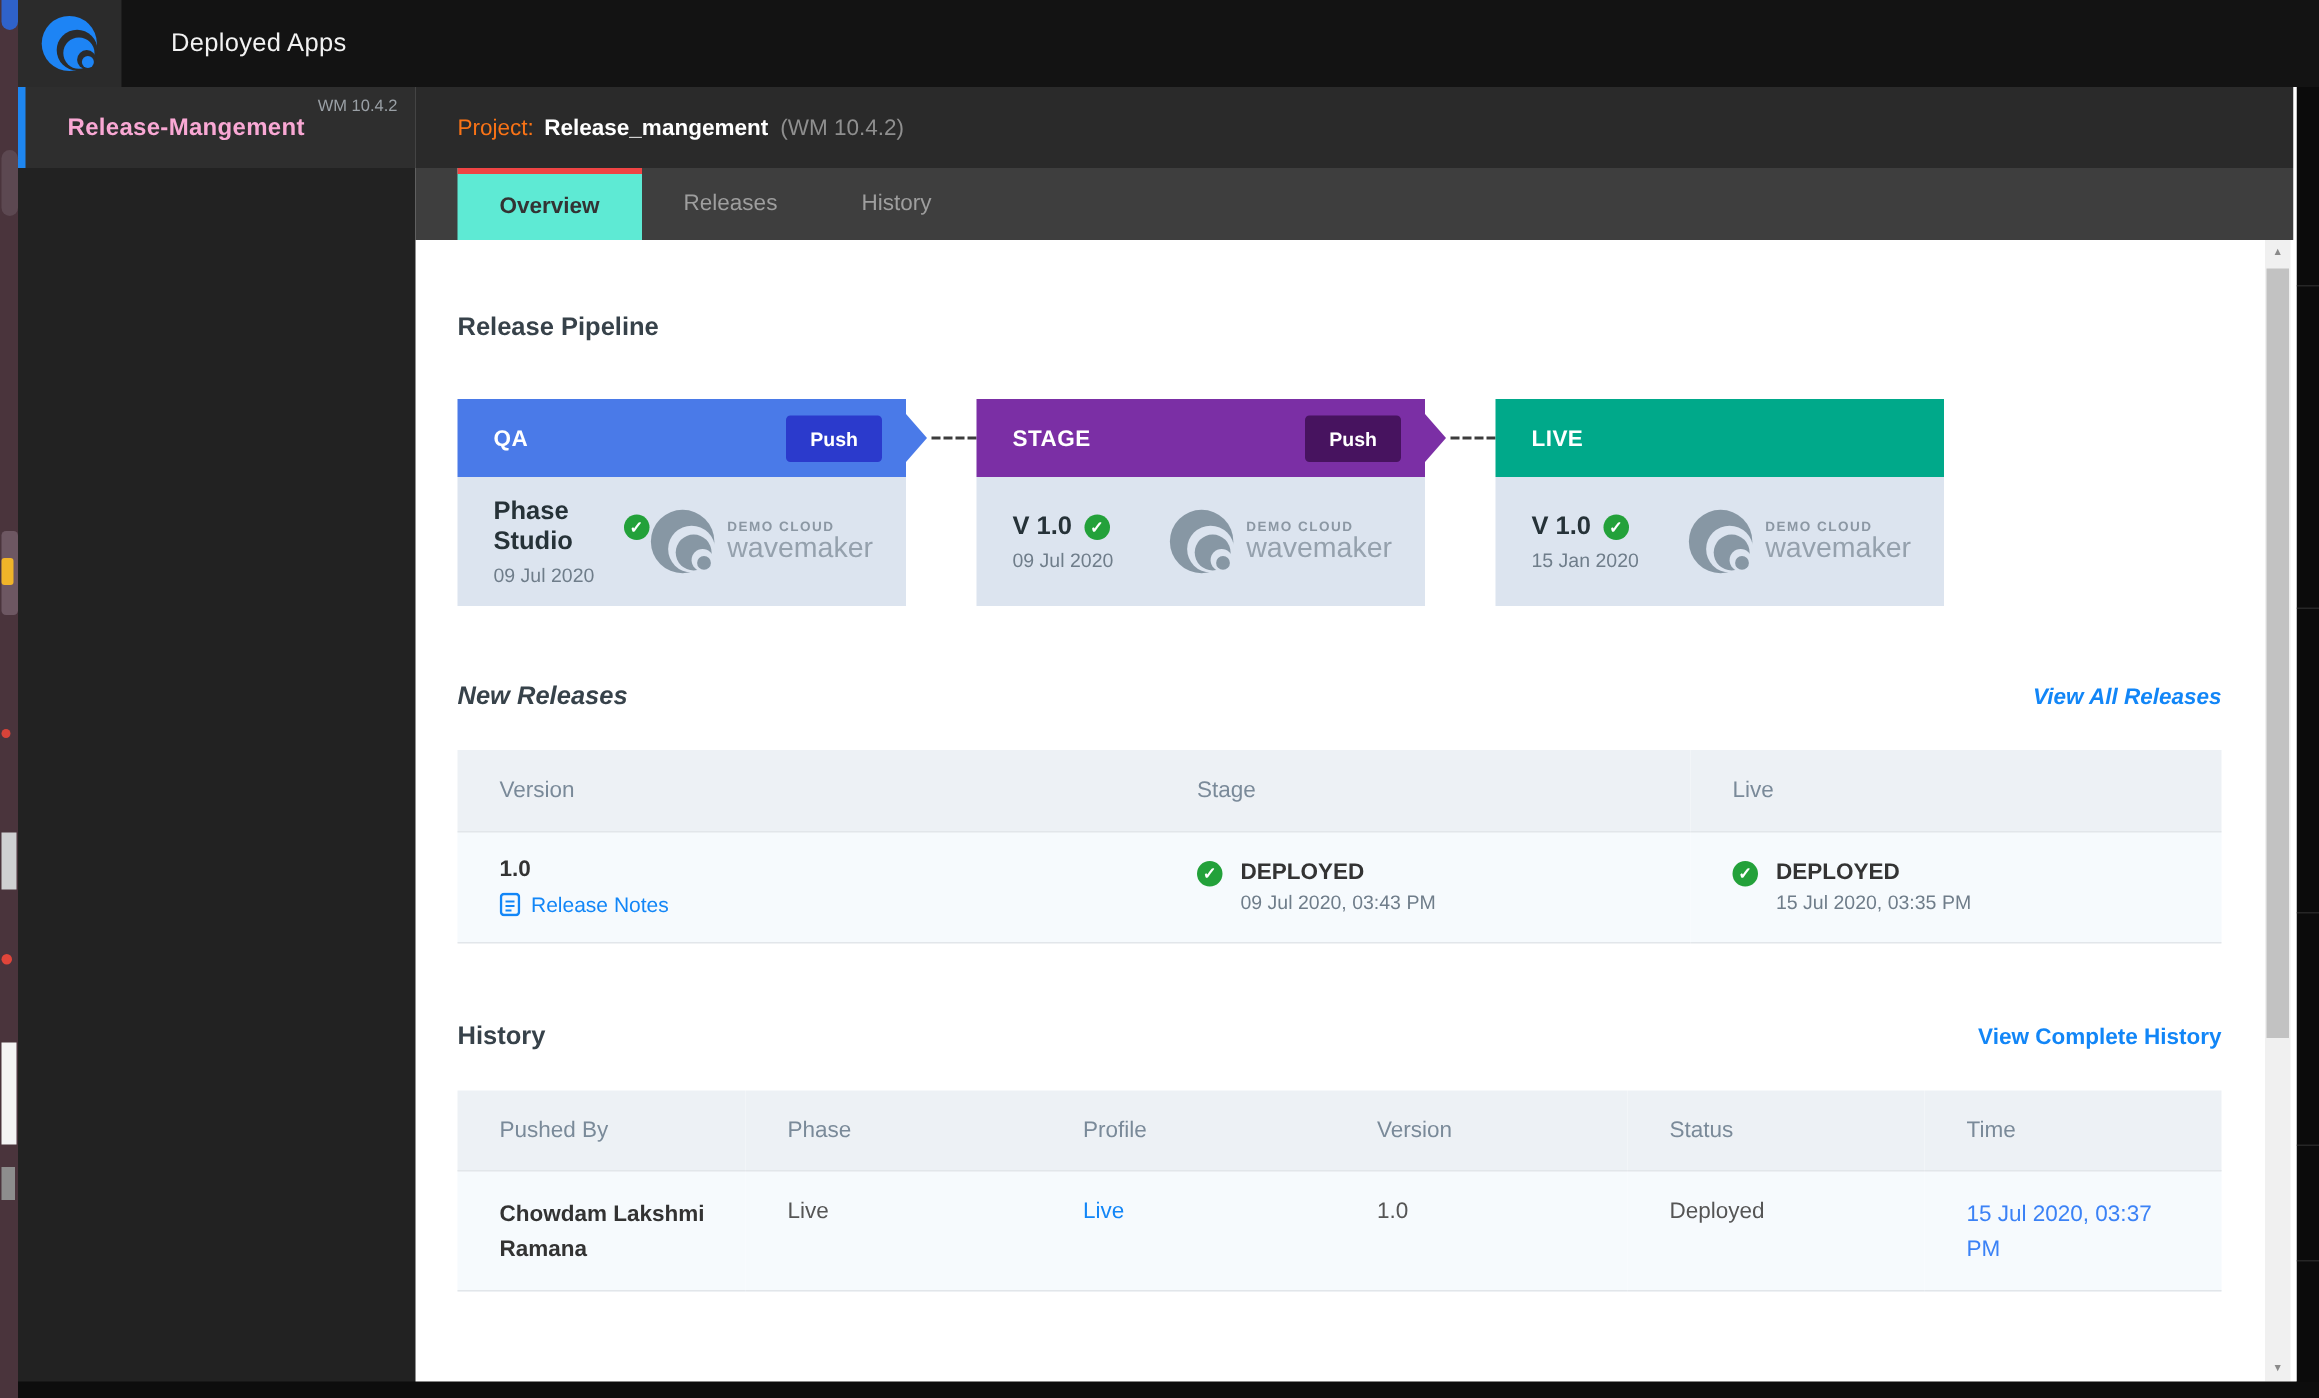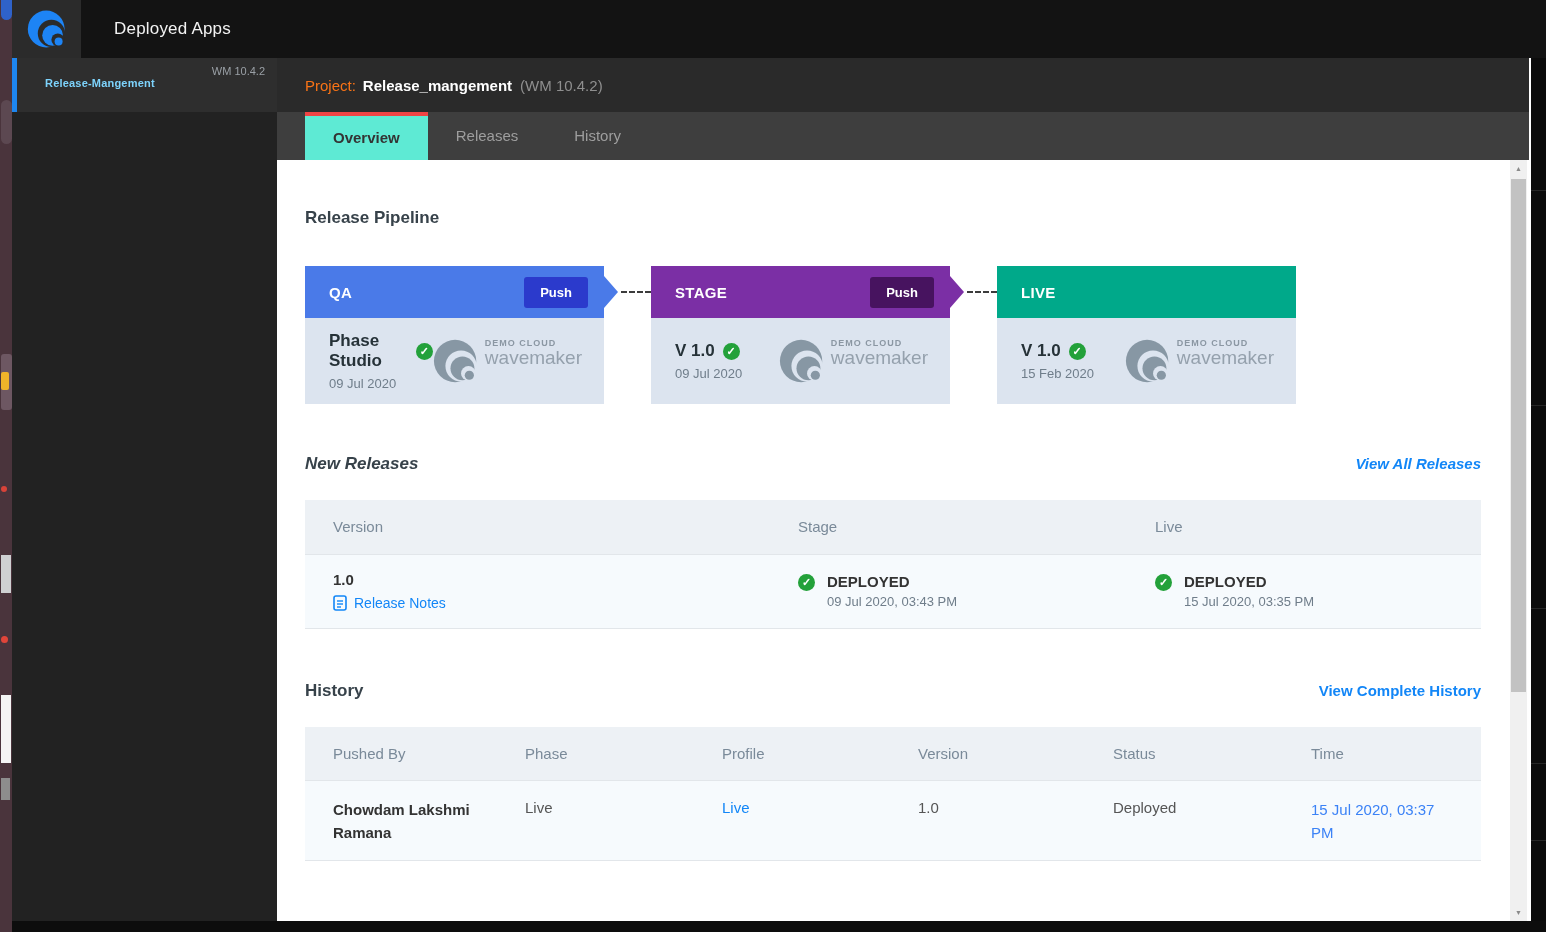--- a/index.html
+++ b/index.html
@@ -19,21 +19,21 @@
   .frag-dot2   { top:636px; left:0; width:7px; height:7px; background:#e0453a; border-radius:50%; }
   .frag-white  { top:695px; width:10px; height:68px; background:#f4f4f4; }
   .frag-bits   { top:778px; width:9px; height:22px; background:#8d8d8d; }
 
   .topbar { position:absolute; left:12px; top:0; width:1534px; height:58px; background:#131313; z-index:20; display:flex; align-items:center; }
   .logo-tile { width:69px; height:58px; background:#2b2b2b; display:flex; align-items:center; justify-content:center; }
   .topbar-title { color:#f2f2f2; font-size:17px; font-weight:500; margin-left:33px; letter-spacing:.2px; }
 
   .sidebar { position:absolute; left:12px; top:58px; width:265px; height:874px; background:#222; z-index:15; }
   .sidebar-item { position:relative; height:54px; background:#2e2e2e; border-left:5px solid #1e86f0; }
-  .sidebar-item-label { position:absolute; left:28px; top:19px; color:#7dd3fc; font-size:11px; font-weight:700; letter-spacing:.2px; }
+  .sidebar-item-label { position:absolute; left:28px; top:19px; color:#f9a8d4; font-size:16px; font-weight:700; letter-spacing:.2px; }
   .sidebar-item-version { position:absolute; right:12px; top:7px; color:#9aa0a6; font-size:11px; }
 
   .main { position:absolute; left:277px; top:58px; width:1252px; height:874px; background:#fff; z-index:10; }
   .right-divider { position:absolute; left:1529px; top:58px; width:2px; height:863px; background:#fff; z-index:25; }
   .right-strip { position:absolute; left:1531px; top:58px; width:15px; height:874px; background:#0b0b0b; z-index:24; }
   .right-strip .sep { position:absolute; left:0; width:15px; height:1px; background:#262626; }
   .bottom-bar { position:absolute; left:12px; bottom:0; width:1534px; height:11px; background:#0d0d0d; z-index:40; }
 
   
   .project-header { height:54px; background:#2a2a2a; display:flex; align-items:center; padding-left:28px; }
@@ -70,21 +70,21 @@
   .card-stage .push-btn { background:#47135f; }
   .card-body { height:86px; background:#dce4ef; display:flex; align-items:center; justify-content:space-between; padding:0 16px 0 24px; }
   .version-line { display:flex; align-items:center; gap:8px; }
   .version-text { font-size:17px; font-weight:700; color:#263238; }
   .date-text { font-size:13px; color:#6f7d8a; margin-top:5px; }
   .check { display:inline-flex; align-items:center; justify-content:center; width:17px; height:17px;
            background:#23a13a; border-radius:50%; color:#fff; font-size:11px; font-weight:700; flex:0 0 auto; }
   .connector { position:absolute; top:25px; height:0; border-top:2px dashed #3c3c3c; width:30px; }
   .conn-1 { left:316px; } .conn-2 { left:662px; }
 
-  .wm-logo-block { display:flex; align-items:flex-start; gap:6px; padding-right:6px; }
+  .wm-logo-block { display:flex; align-items:center; gap:6px; padding-right:6px; }
   .wm-text .l1 { font-size:9px; font-weight:700; letter-spacing:1px; color:#8b97a3; }
   .wm-text .l2 { font-size:19px; color:#95a1ad; margin-top:-1px; }
 
   
   .heading-row { display:flex; justify-content:space-between; align-items:baseline; margin:0 0 0 28px; width:1176px; }
   .hr-releases { margin-top:50px;font-style:italic; }
   .hr-history  { margin-top:52px; }
   .view-link { color:#1286f7; font-size:15px; font-weight:700; text-decoration:none; cursor:pointer; }
 
   
@@ -232,21 +232,21 @@
       <div class="stage-card card-live">
         <div class="card-header">
           <span class="stage-name">LIVE</span>
         </div>
         <div class="card-body">
           <div>
             <div class="version-line">
               <span class="version-text">V 1.0</span>
               <span class="check">✓</span>
             </div>
-            <div class="date-text">15 Feb 2020</div>
+            <div class="date-text">15 Jan 2020</div>
           </div>
           <div class="wm-logo-block">
             <svg width="46" height="46" viewBox="0 0 100 100">
               <circle cx="48" cy="50" r="46" fill="#8797a4"></circle>
               <circle cx="61" cy="61" r="34" fill="#dce4ef"></circle>
               <circle cx="64" cy="66" r="26" fill="#8797a4"></circle>
               <circle cx="77" cy="77" r="16" fill="#dce4ef"></circle>
               <circle cx="79" cy="81" r="10" fill="#8797a4"></circle>
             </svg>
             <div class="wm-text">

